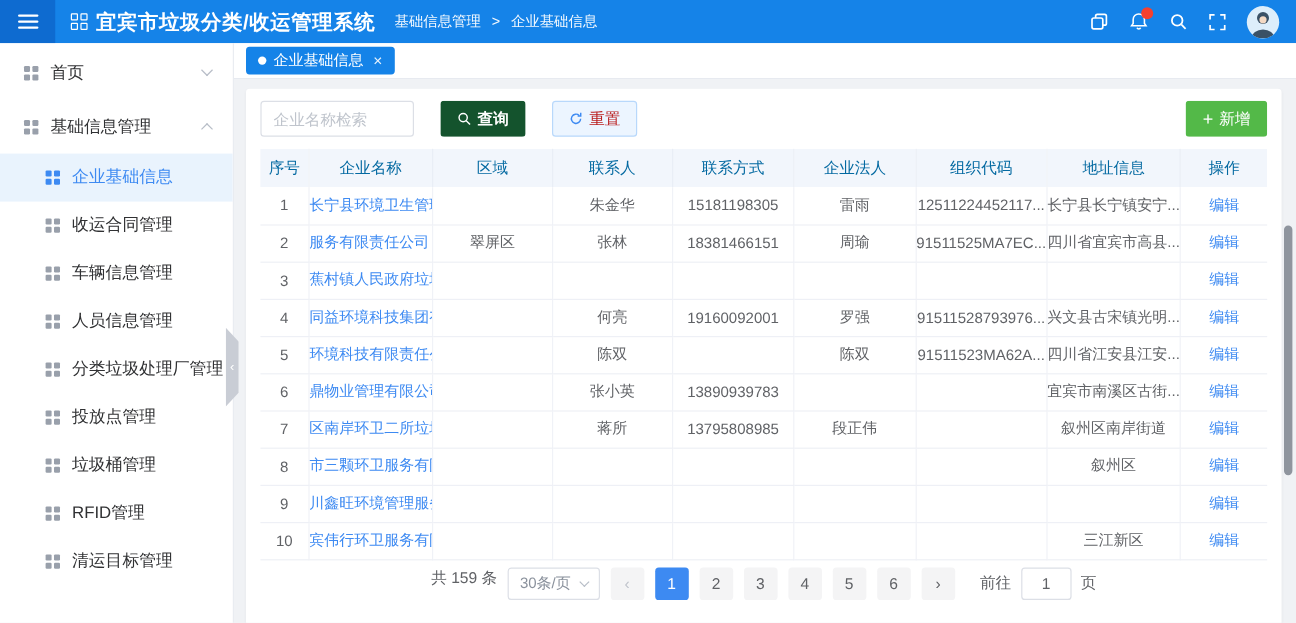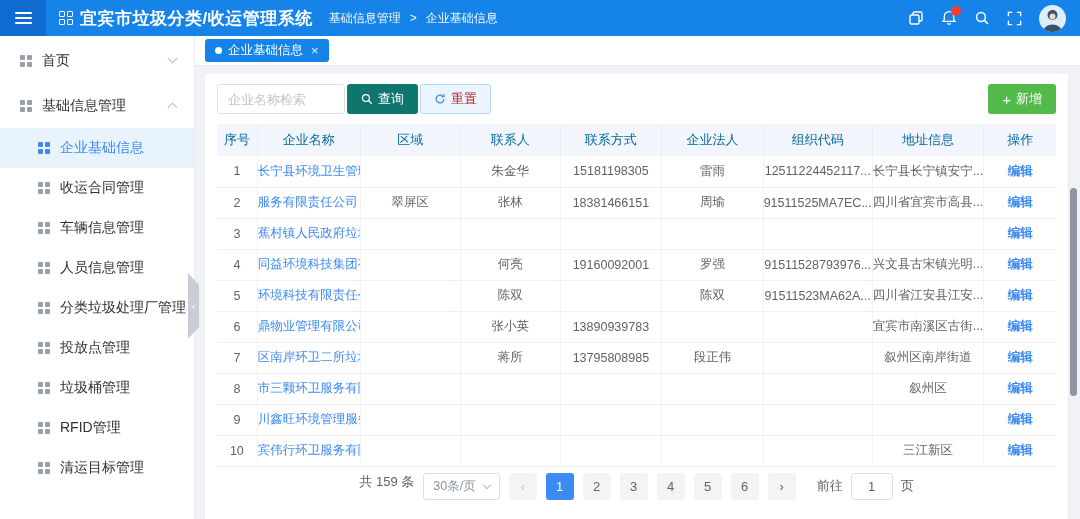--- a/index.html
+++ b/index.html
@@ -37,35 +37,35 @@
   .content { flex:1; display:flex; flex-direction:column; background:#f0f2f5; overflow:hidden; }
   .tabbar { height:30px; background:#fff; border-bottom:1px solid #e7eaf0; display:flex; align-items:center; padding-left:10px; flex:0 0 auto; }
   .tab { display:flex; align-items:center; gap:6px; background:#1583e8; color:#fff; height:23px; padding:0 10px; border-radius:3px; font-size:12.5px; cursor:pointer; }
   .tab .dot { width:7px; height:7px; border-radius:50%; background:#fff; }
   .tab .close { font-size:13px; line-height:1; margin-left:2px; opacity:.9; }
 
   .card-wrap { flex:1; padding:8px 12px 11px 10px; }
   .card { background:#fff; border-radius:3px; height:100%; padding:10px 12px 6px; position:relative; box-shadow:0 1px 3px rgba(0,0,0,.05); }
 
   
-  .toolbar { display:flex; align-items:center; gap:2px; margin-bottom:10px; }
+  .toolbar { display:flex; align-items:center; gap:22px; margin-bottom:10px; }
   .search-input { width:128px; height:30px; border:1px solid #dcdfe6; border-radius:3px; padding:0 10px; font-size:13px; color:#606266; outline:none; font-family:inherit; }
   .search-input::placeholder { color:#bfc4cc; }
   .btn { display:inline-flex; align-items:center; gap:5px; height:30px; padding:0 13px; border-radius:3px; font-size:13px; border:1px solid transparent; cursor:pointer; font-family:inherit; }
-  .btn.primary { background:#0f766e; color:#fff; }
+  .btn.primary { background:#14532d; color:#fff;font-weight:bold; }
   .btn.plain { background:#ecf5ff; border-color:#b8d8fb; color:#b91c1c; }
   .btn.success { background:#53b948; color:#fff; margin-left:auto; }
   .btn.success .plus { font-size:15px; line-height:1; }
 
   
   table { width:100%; border-collapse:collapse; table-layout:fixed; }
   th { background:#f2f6fc; color:#0369a1; font-weight:normal; font-size:13px; height:32px; border-right:1px solid #e9eef6; white-space:nowrap; overflow:hidden; text-align:center; }
   th:last-child { border-right:none; }
   td { height:31px; border-bottom:1px solid #eef0f6; border-right:1px solid #f0f2f7; font-size:12.5px; color:#606266; text-align:center; overflow:hidden; white-space:nowrap; }
-  td:last-child { border-right:none;font-weight:bold; }
+  td:last-child { border-right:none; }
   td.name-cell { color:#3d8af2; cursor:pointer; }
   .edit-link { color:#3d8af2; cursor:pointer; }
 
   
   .pagination { display:flex; align-items:flex-start; justify-content:center; gap:9px; margin-top:6px; font-size:13px; color:#606266; }
   .select-box { display:flex; align-items:center; gap:8px; border:1px solid #dcdfe6; border-radius:3px; height:27px; padding:0 9px; color:#8a919c; font-size:12.5px; cursor:pointer; }
   .select-box .chev { margin-top:-2px; width:6px; height:6px; }
   .page-btn { min-width:28px; height:27px; line-height:27px; text-align:center; background:#f4f4f5; border-radius:3px; color:#606266; cursor:pointer; padding:0 4px; }
   .page-btn.active { background:#3d8af2; color:#fff; }
   .page-btn.prev { color:#c0c4cc; }

